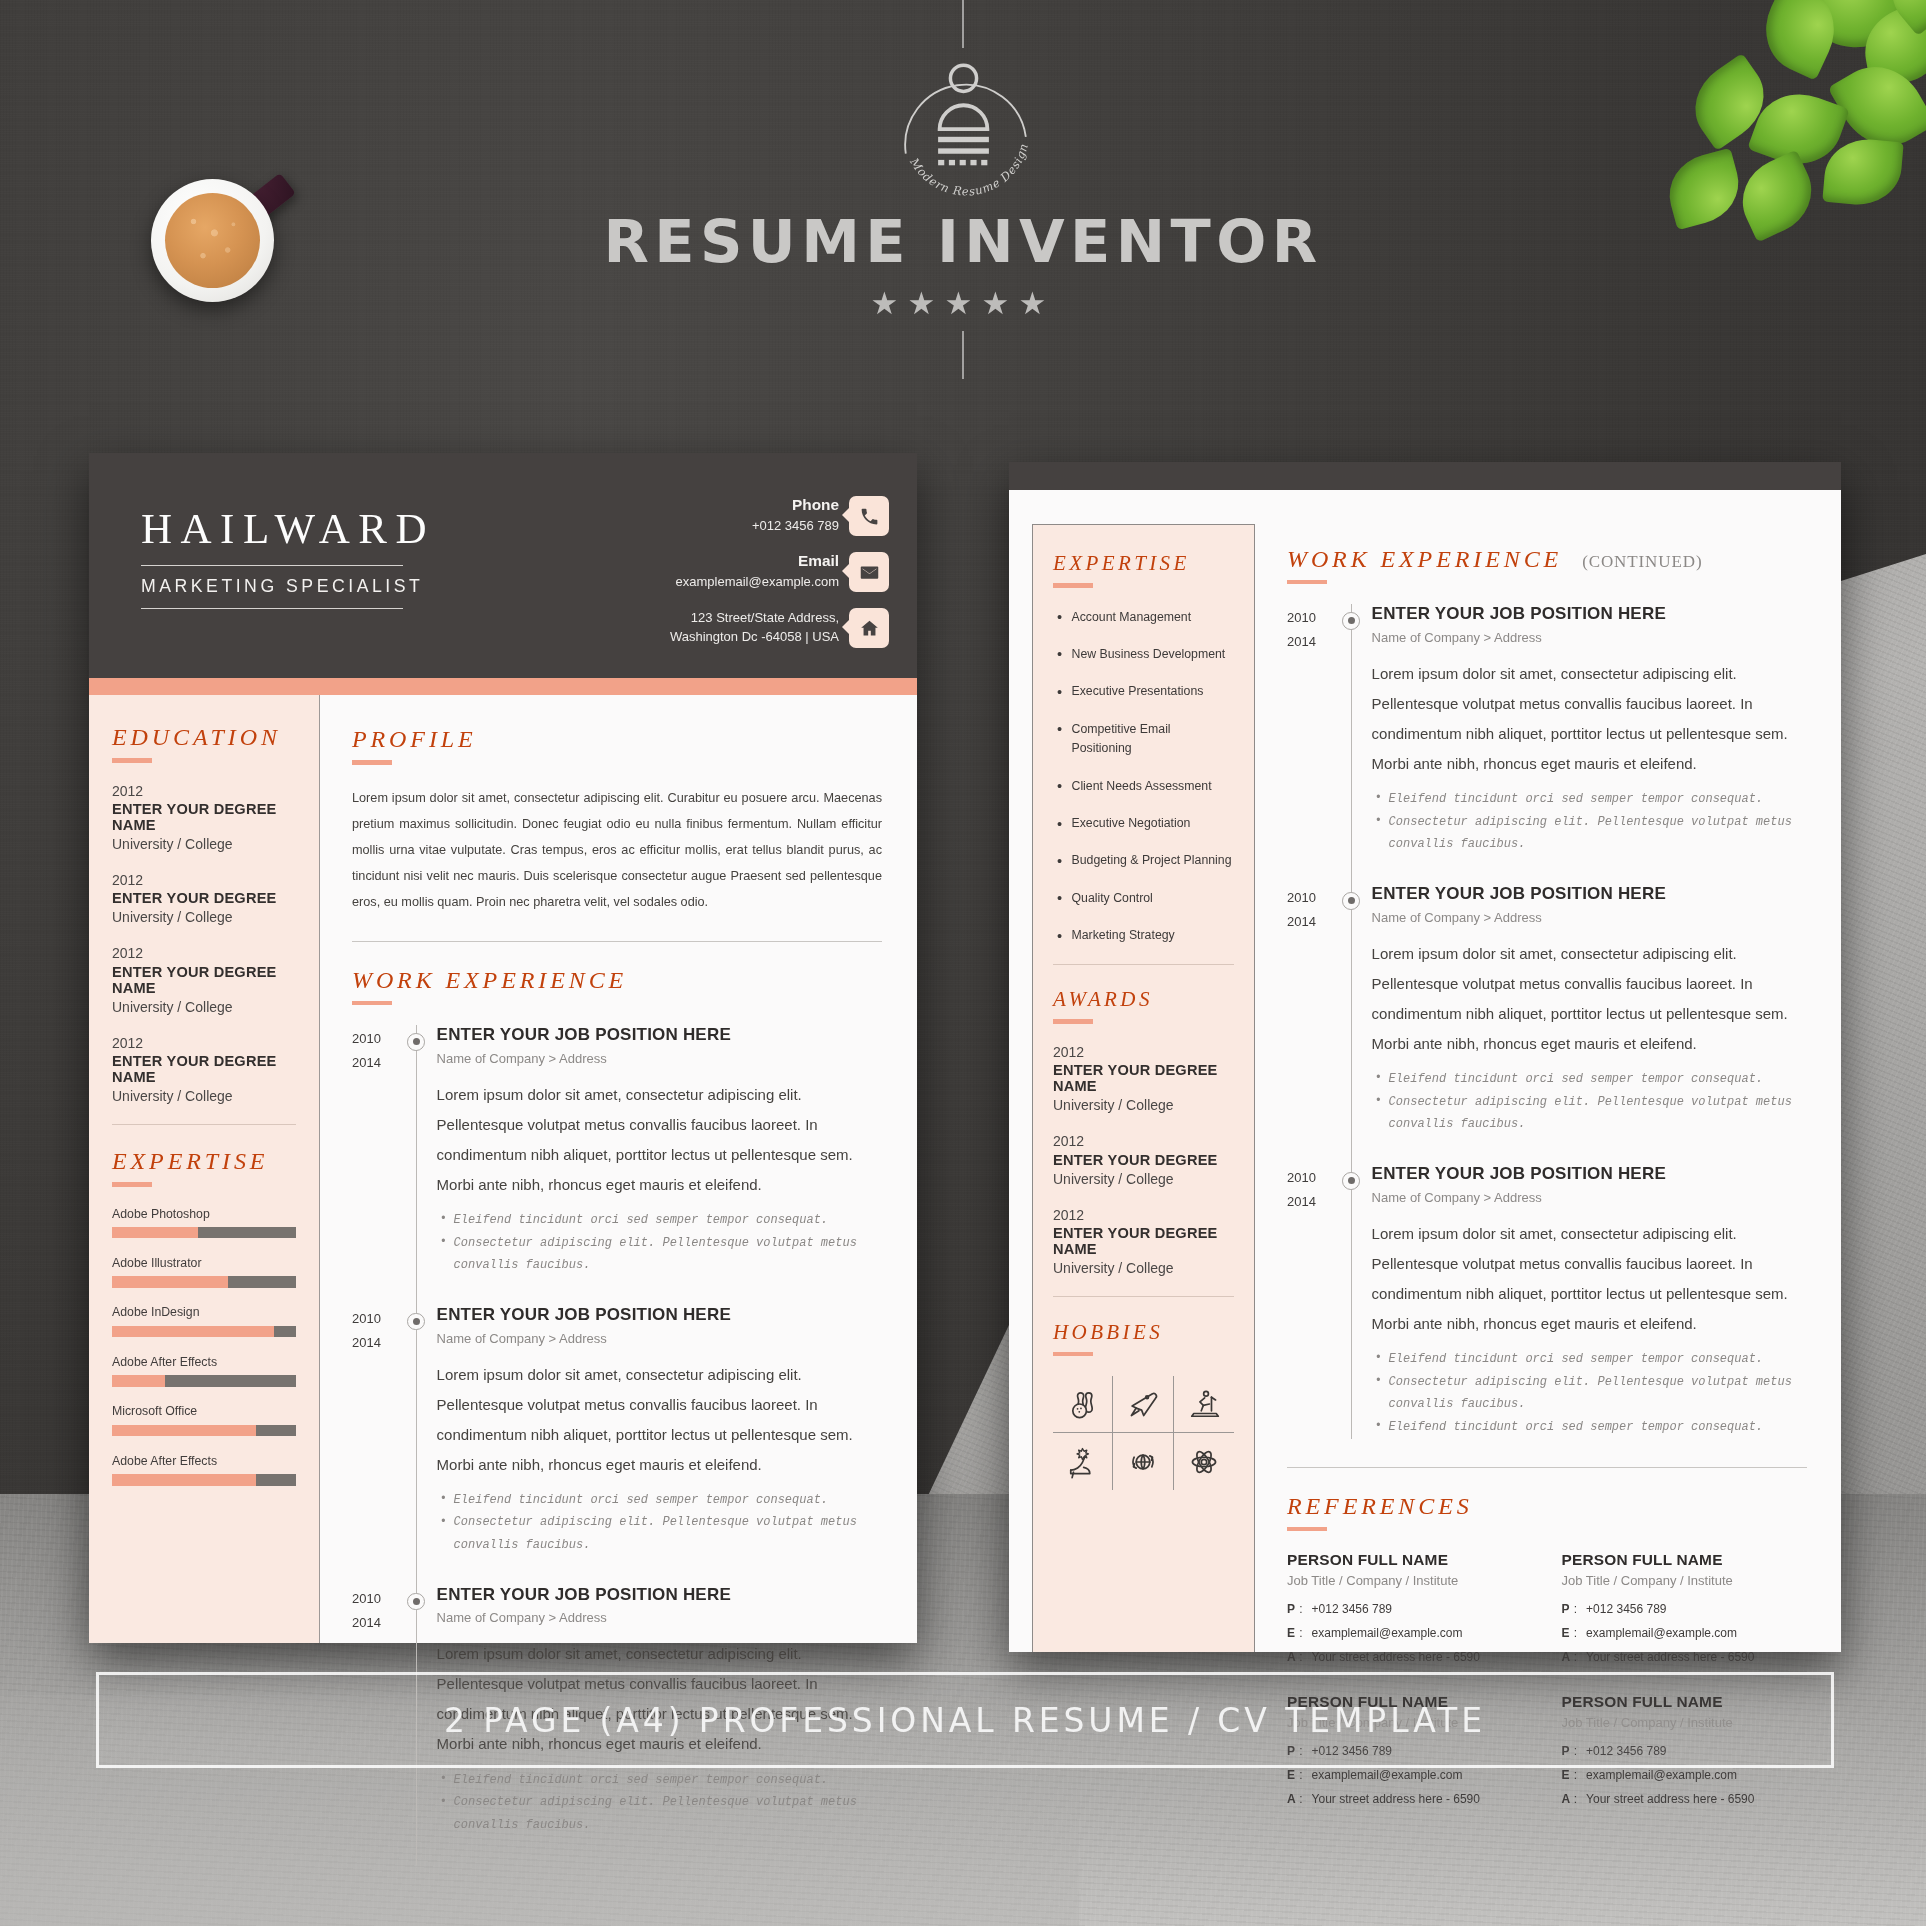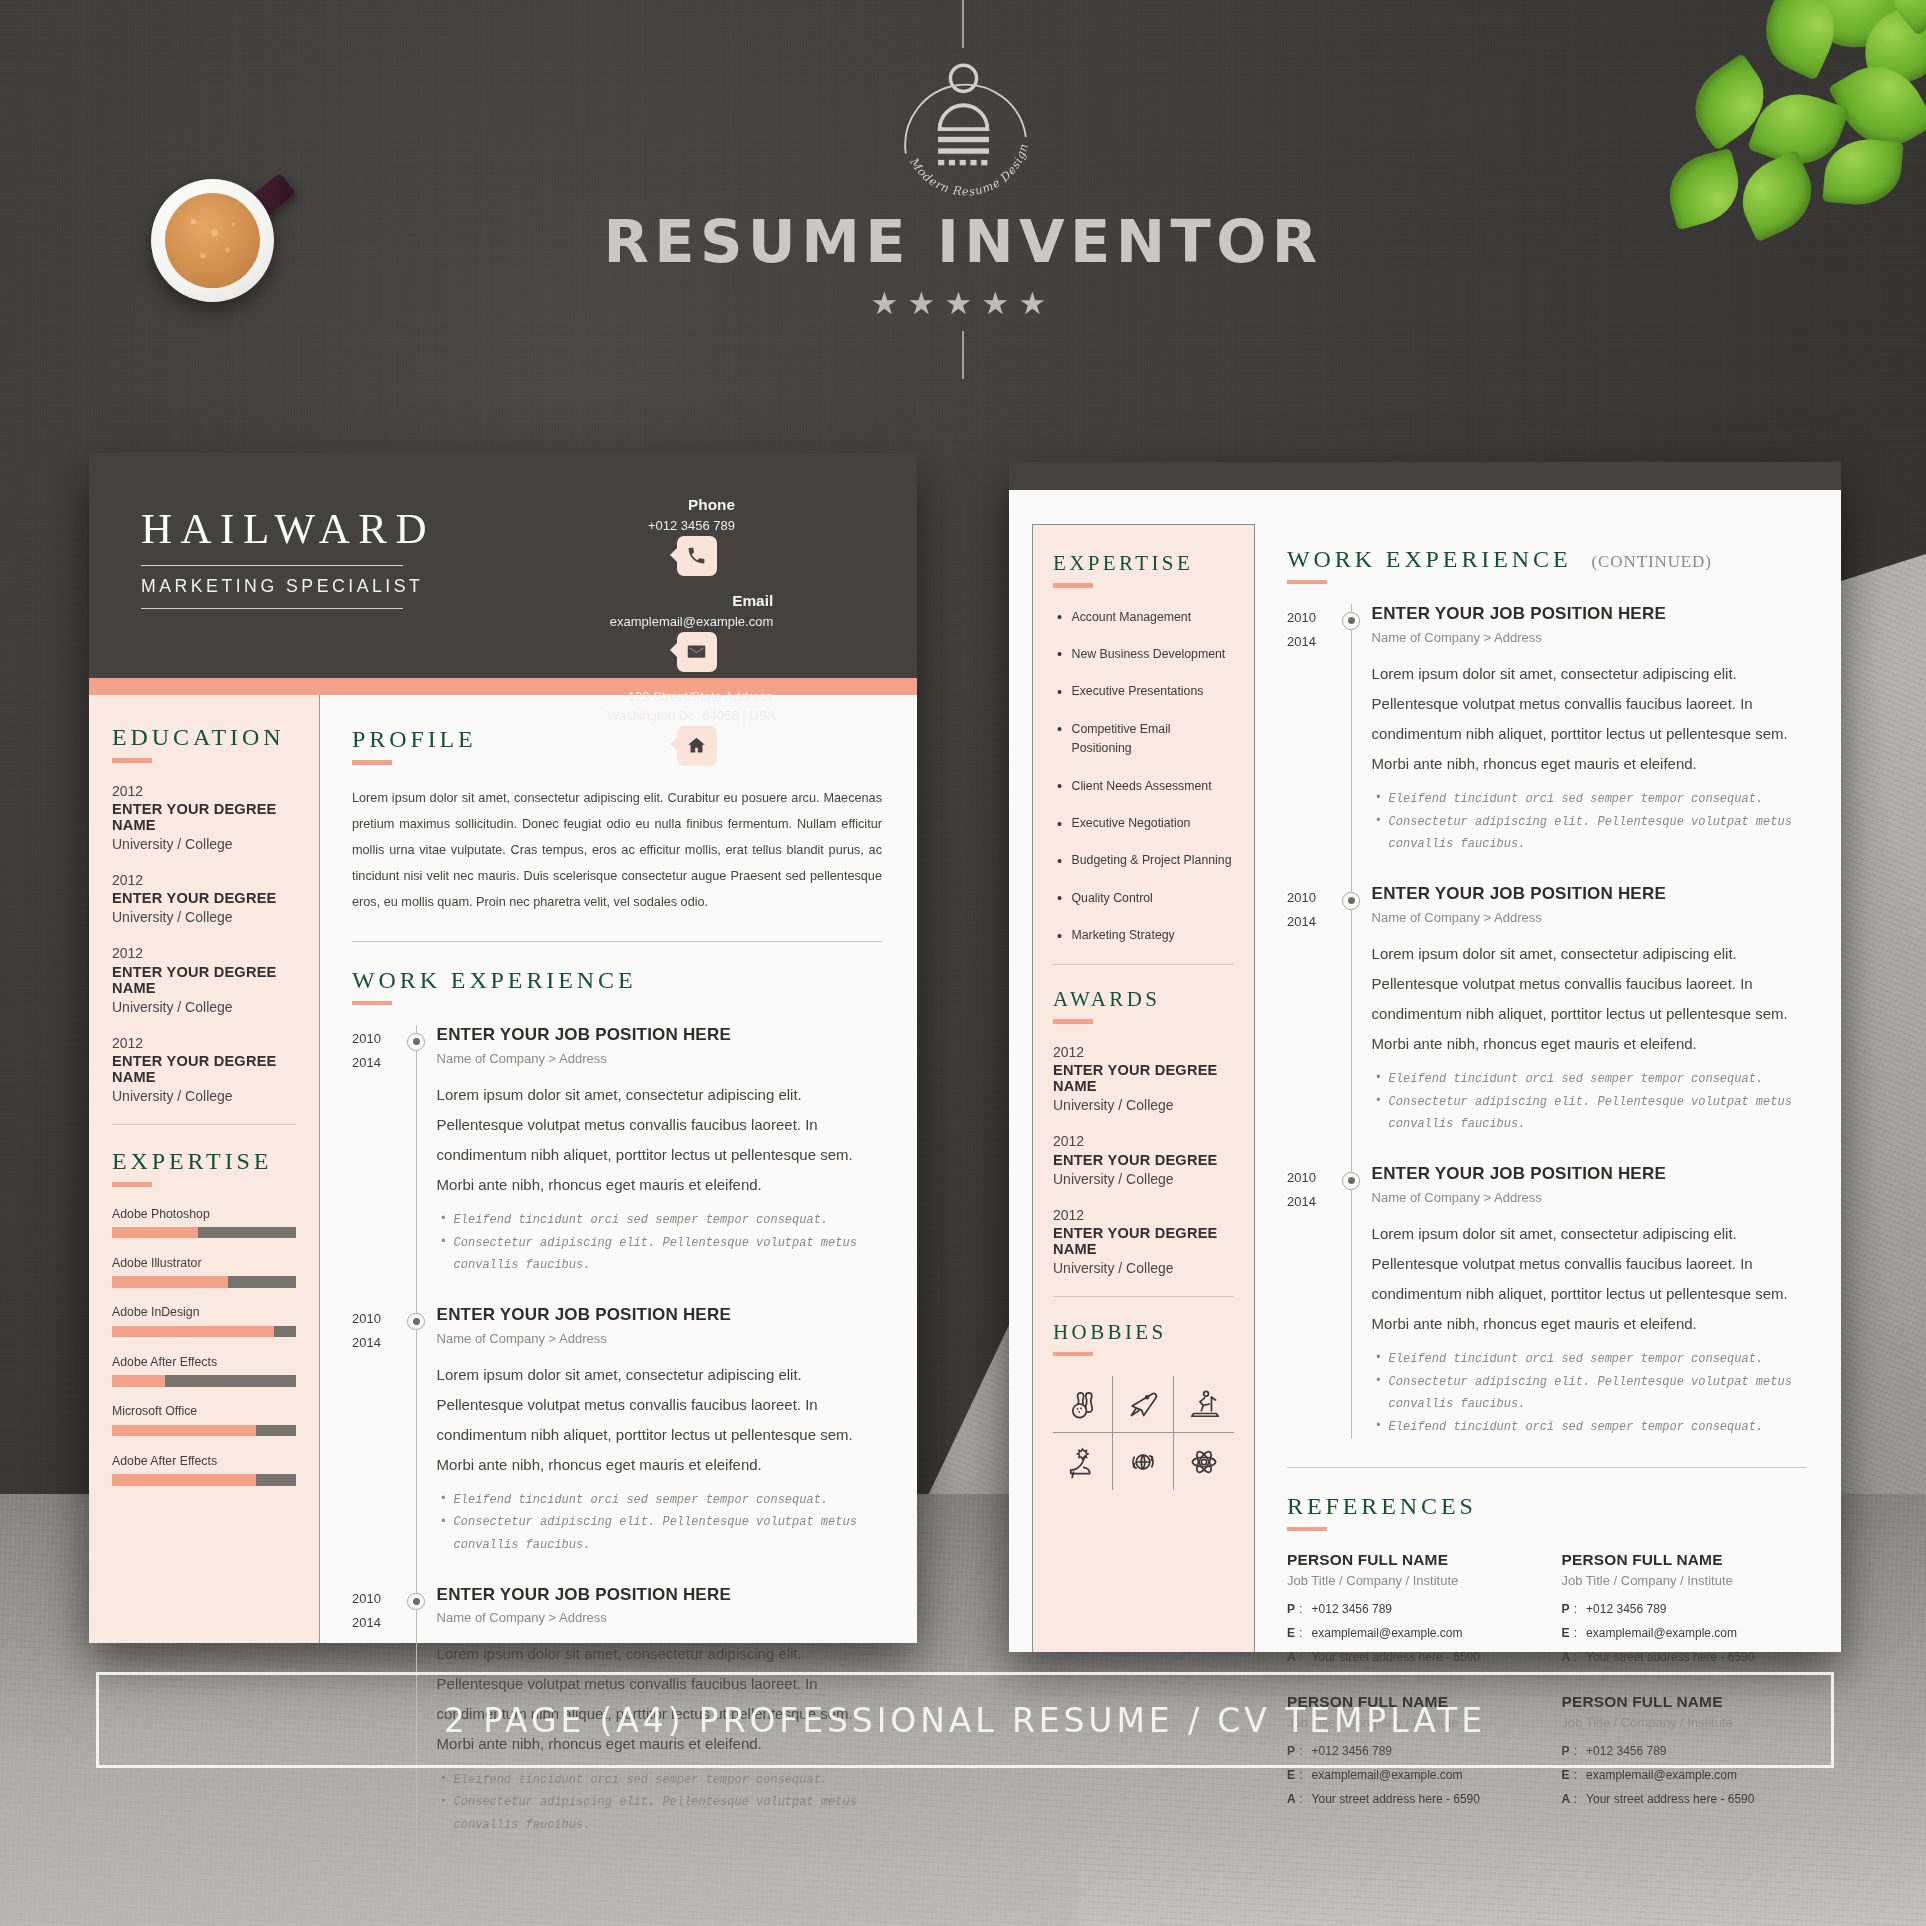--- a/index.html
+++ b/index.html
@@ -124,21 +124,21 @@
     font-size: 43px; font-weight: 400; letter-spacing: 8.5px;
     color: #fdfdfd; line-height: 1.16;
   }
   .p1-rule { width: 262px; height: 1.5px; background: #d6d3d0; margin: 10.8px 0 10px; }
   .p1-role {
     font-size: 17.7px; letter-spacing: 3.5px; color: #f3f1ef; font-weight: 400;
   }
   .p1-rule2 { width: 262px; height: 1.5px; background: #d6d3d0; margin-top: 10.8px; }
 
   .contacts { position: absolute; right: 28px; top: 43px; width: 385px; }
-  .contact-row { display: flex; align-items: center; justify-content: flex-end; margin-bottom: 16px; flex-direction: column; }
+  .contact-row { display: flex; align-items: center; justify-content: flex-end; margin-bottom: 16px; }
   .contact-txt { text-align: right; margin-right: 10px; color: #f5f3f1; }
   .contact-label { font-size: 15.4px; font-weight: 700; margin-bottom: 3.1px; }
   .contact-val { font-size: 13px; font-weight: 400; line-height: 1.45; color: #eeecea; }
   .badge {
     position: relative; width: 40px; height: 40px; border-radius: 7px;
     background: #fae4d9; display: flex; align-items: center; justify-content: center;
     flex: 0 0 auto;
   }
   .badge::after {
     content: ""; position: absolute; left: -7px; top: 11.6px;
@@ -151,21 +151,21 @@
   .p1-body { display: flex; height: calc(100% - 242px); }
   .p1-left {
     width: 231px; background: #fae9e1; padding: 29px 23px 0 23px;
     border-right: 0.8px solid #9d9997;
   }
   .p1-right { flex: 1; padding: 31px 35px 0 32px; background: #fbfafa; }
 
   
   .sec-h {
     font-family: "Liberation Serif", serif;
-    font-size: 24px; letter-spacing: 3.9px; color: #14532d; font-weight: 400;
+    font-size: 24px; letter-spacing: 3.9px; color: #c2410c; font-weight: 400; font-style: italic;
   }
   .sec-h.sm { font-size: 21px; letter-spacing: 3.4px; }
   .sec-underline { width: 40px; height: 4.6px; background: #f2a289; margin: 7px 0 20px; }
 
   
   .entry { margin-bottom: 20px; }
   .entry-year { font-size: 14px; color: #4a4746; margin-bottom: 2.3px; }
   .entry-title { font-size: 14.6px; font-weight: 700; color: #332f2e; letter-spacing: 0.2px; margin-bottom: 3.1px; }
   .entry-sub { font-size: 14px; color: #4a4746; }
 

